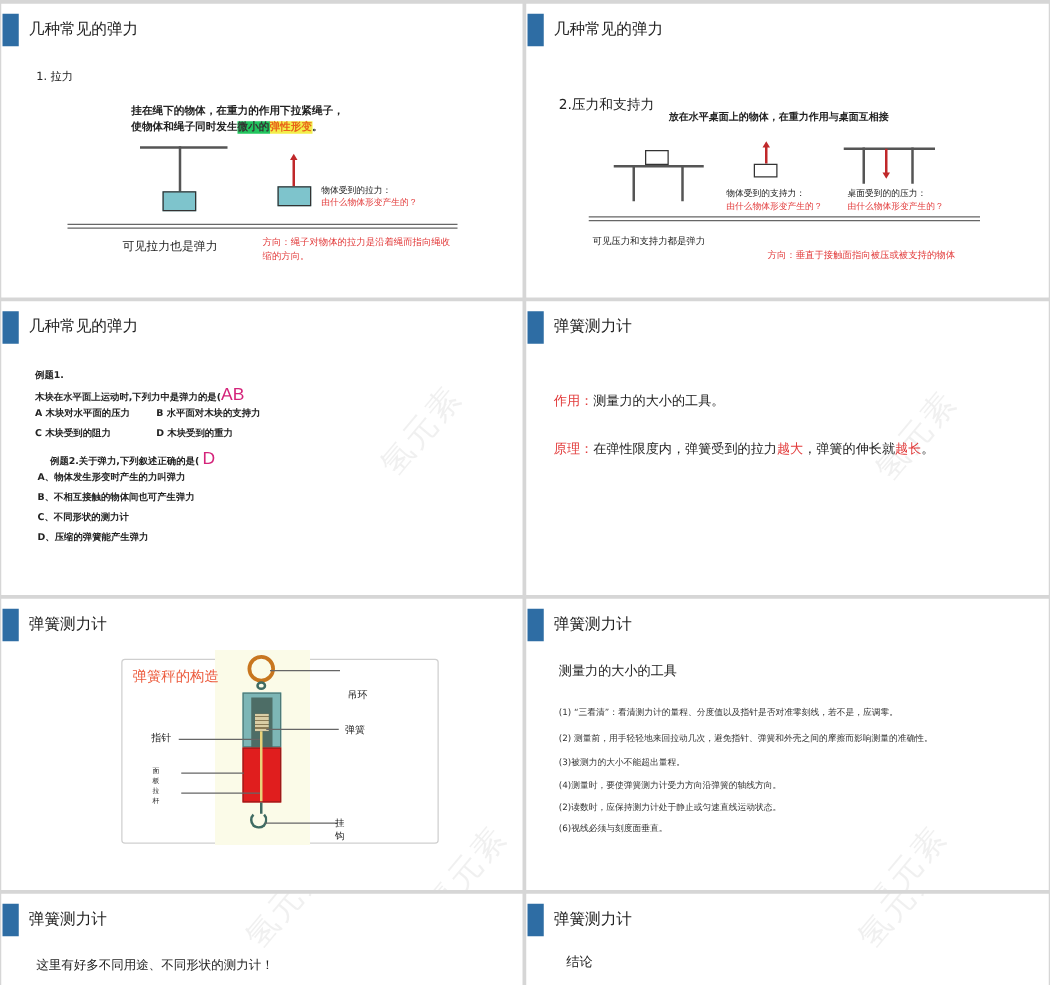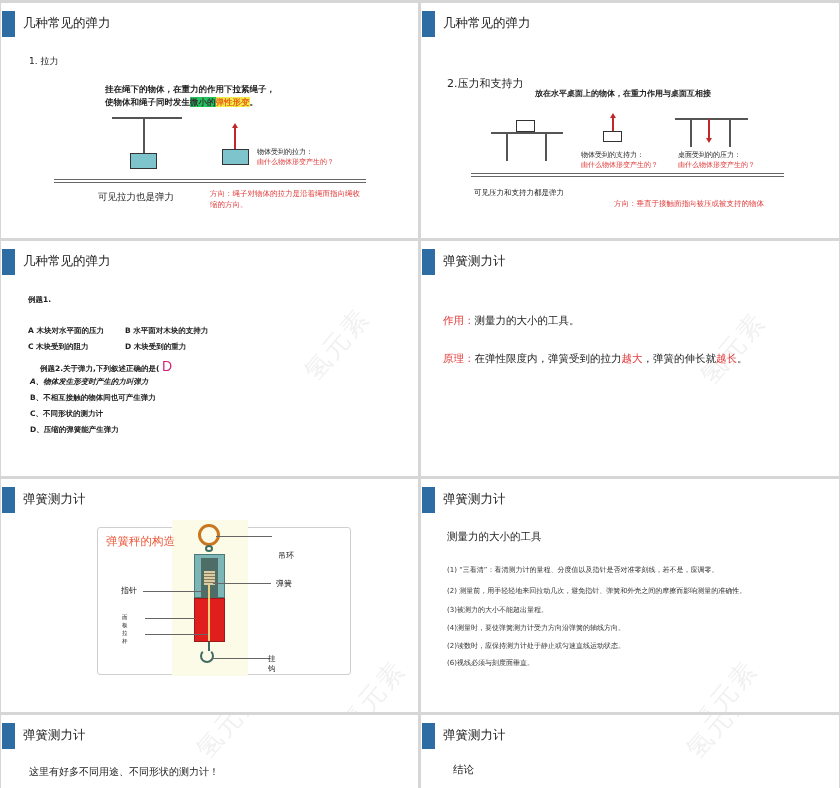--- a/index.html
+++ b/index.html
@@ -101,26 +101,27 @@
     </div>
     <div class="dbl" style="left:50px;top:170px;width:313px;"></div>
     <div class="abs" style="left:53px;top:185px;font-size:7.5px;">可见压力和支持力都是弹力</div>
     <div class="abs red" style="left:193px;top:184px;font-size:7.5px;margin-top:12px;">方向：垂直于接触面指向被压或被支持的物体</div>
   </div>
 
   <div class="slide s3">
     <div class="title-bar"></div>
     <div class="title">几种常见的弹力</div>
     <div class="abs q" style="left:27px;top:51px;">例题1.</div>
+    <div class="abs q" style="left:27px;top:66px;"><span>木块在水平面上运动时,下列力中是弹力的是(</span><span class="ans">AB</span></div>
     <div class="abs q" style="left:27px;top:82px;">A 木块对水平面的压力</div>
     <div class="abs q" style="left:124px;top:82px;">B 水平面对木块的支持力</div>
     <div class="abs q" style="left:27px;top:98px;">C 木块受到的阻力</div>
     <div class="abs q" style="left:124px;top:98px;">D 木块受到的重力</div>
     <div class="abs q" style="left:27px;top:117px;margin-left:12px;"><span>例题2.关于弹力,下列叙述正确的是(</span> <span class="ans">D</span></div>
-    <div class="abs q" style="left:29px;top:133px;font-style:italic;">A、物体发生形变时产生的力叫弹力</div>
+    <div class="abs q" style="left:29px;top:133px;">A、物体发生形变时产生的力叫弹力</div>
     <div class="abs q" style="left:29px;top:149px;">B、不相互接触的物体间也可产生弹力</div>
     <div class="abs q" style="left:29px;top:165px;">C、不同形状的测力计</div>
     <div class="abs q" style="left:29px;top:181px;">D、压缩的弹簧能产生弹力</div>
     <div class="watermark" style="left:294px;top:86px;">氢元素</div>
   </div>
 
   <div class="slide s4">
     <div class="title-bar"></div>
     <div class="title">弹簧测力计</div>
     <div class="abs" style="left:22px;top:73px;font-size:10.5px;"><span class="red">作用：</span><span>测量力的大小的工具。</span></div>

